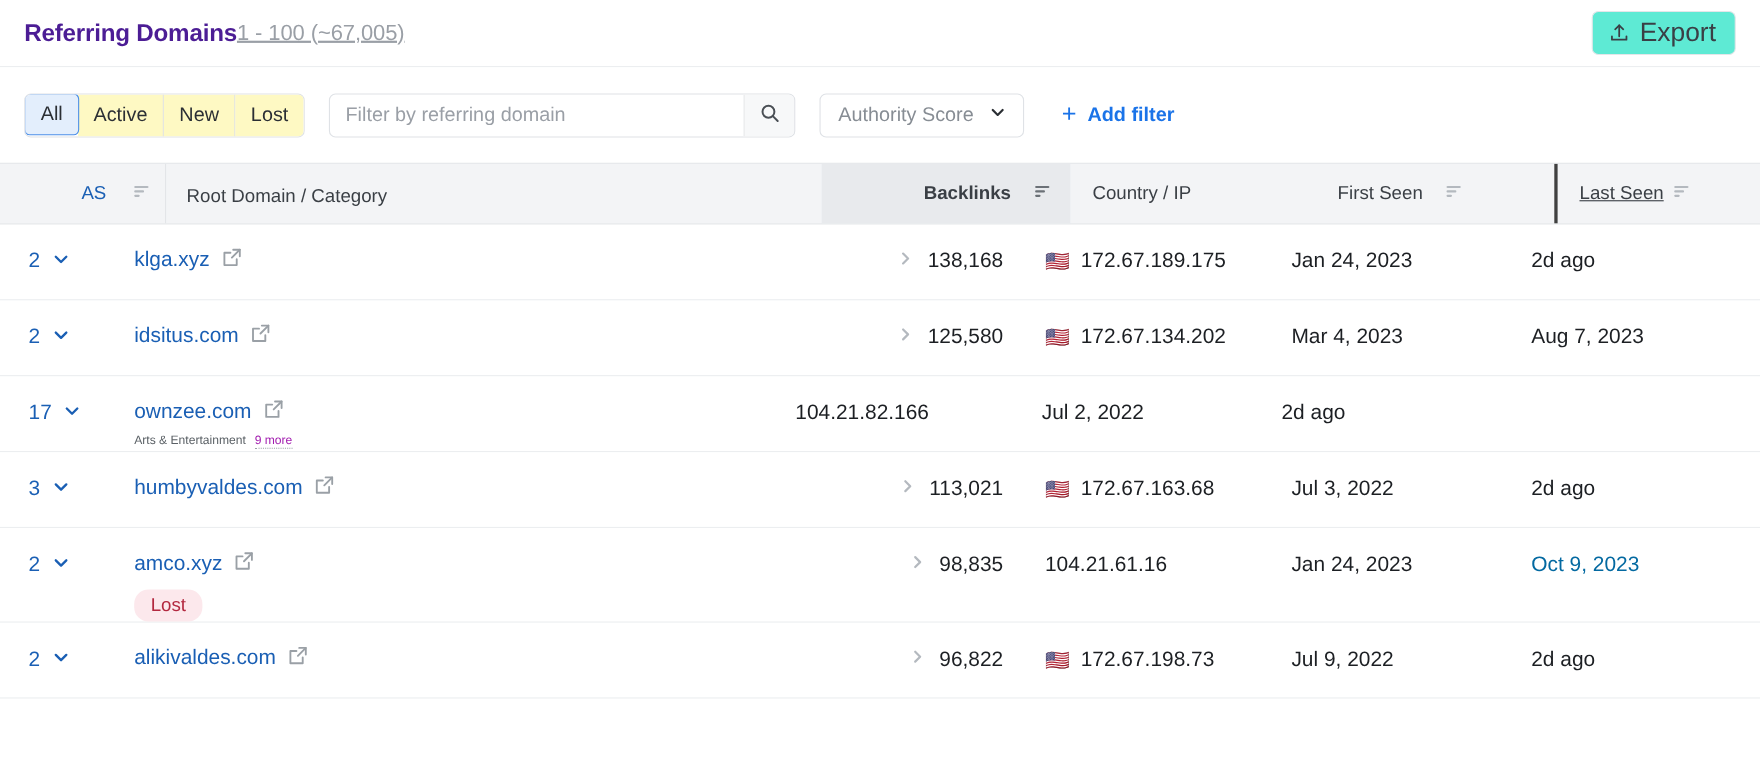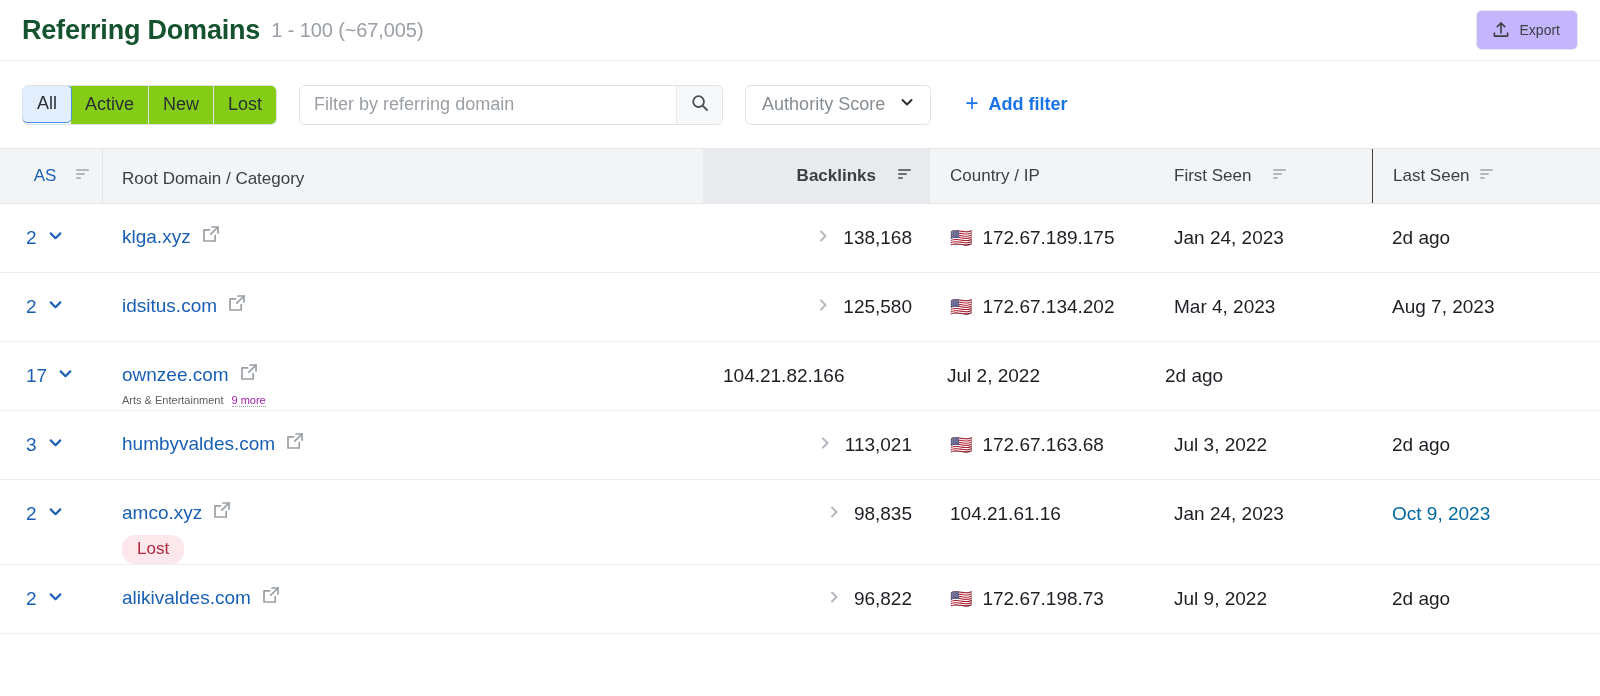--- a/index.html
+++ b/index.html
@@ -17,44 +17,44 @@
   
   .topbar {
     position: relative;
     height: 61px;
     border-bottom: 1px solid #eceef0;
     display: flex;
     align-items: center;
     padding: 0 22px;
   }
   .page-title {
-    font-size: 27px;
+    font-size: 22px;
     font-weight: bold;
-    color: #14532d;
+    color: #4c1d95;
     letter-spacing: -0.2px;
   }
   .page-count {
     font-size: 20px;
     color: #9a9fa6;
-    margin-left: 11px;
     letter-spacing: -0.1px;
+    text-decoration: underline;
   }
   .export-btn {
     position: absolute;
     right: 22px;
     top: 10px;
     height: 40px;
     padding: 0 17px 0 14px;
     display: flex;
     align-items: center;
     gap: 9px;
-    background: #c4b5fd;
+    background: #5eead4;
     border: 1px solid #e4e6e9;
     border-radius: 6px;
-    font-size: 14px;
+    font-size: 24px;
     color: #3a3f45;
     cursor: pointer;
   }
   .export-btn svg { display: block; }
 
   
   .filterbar {
     height: 87px;
     display: flex;
     align-items: center;
@@ -71,21 +71,21 @@
   }
   .seg-item {
     display: flex;
     align-items: center;
     justify-content: center;
     padding: 0 14px;
     font-size: 18px;
     color: #2b2f34;
     border-right: 1px solid #dfe2e6;
     cursor: pointer;
-    background: #84cc16;
+    background: #fef9c3;
     height: 100%;
   }
   .seg-item:last-child { border-right: none; }
   .seg-item.active {
     background: #e3eefc;
     border: 1px solid #4c8fe8;
     border-radius: 5px;
     margin: -1px;
     z-index: 2;
     position: relative;
@@ -165,26 +165,26 @@
     align-items: stretch;
   }
   .th {
     display: flex;
     align-items: center;
     font-size: 17px;
     color: #3a3f45;
     padding: 0 14px;
   }
   .th .sort-icon { margin-left: 9px; }
-  .th.c-as      { width: 103px; justify-content: center; padding-left: 36px; border-right: 1px solid #e3e5e8; }
+  .th.c-as      { width: 103px; justify-content: space-between; padding-left: 26px; border-right: 1px solid #e3e5e8; margin-left: 48px; }
   .th.c-domain  { width: 600px; padding-left: 19px; }
   .th.c-backlinks { width: 227px; justify-content: flex-end; background: #e8eaed; padding-right: 18px; font-weight: bold; }
   .th.c-country { width: 224px; padding-left: 20px; }
   .th.c-first   { width: 218px; padding-left: 20px; }
-  .th.c-last    { width: 188px; padding-left: 20px; border-left: 1px solid #404040; }
+  .th.c-last    { width: 188px; padding-left: 20px; border-left: 3px solid #404040; text-decoration: underline; }
 
   .row {
     display: flex;
     border-bottom: 1px solid #eceef0;
     align-items: flex-start;
     min-height: 68px;
   }
   .cell {
     display: flex;
     align-items: center;

